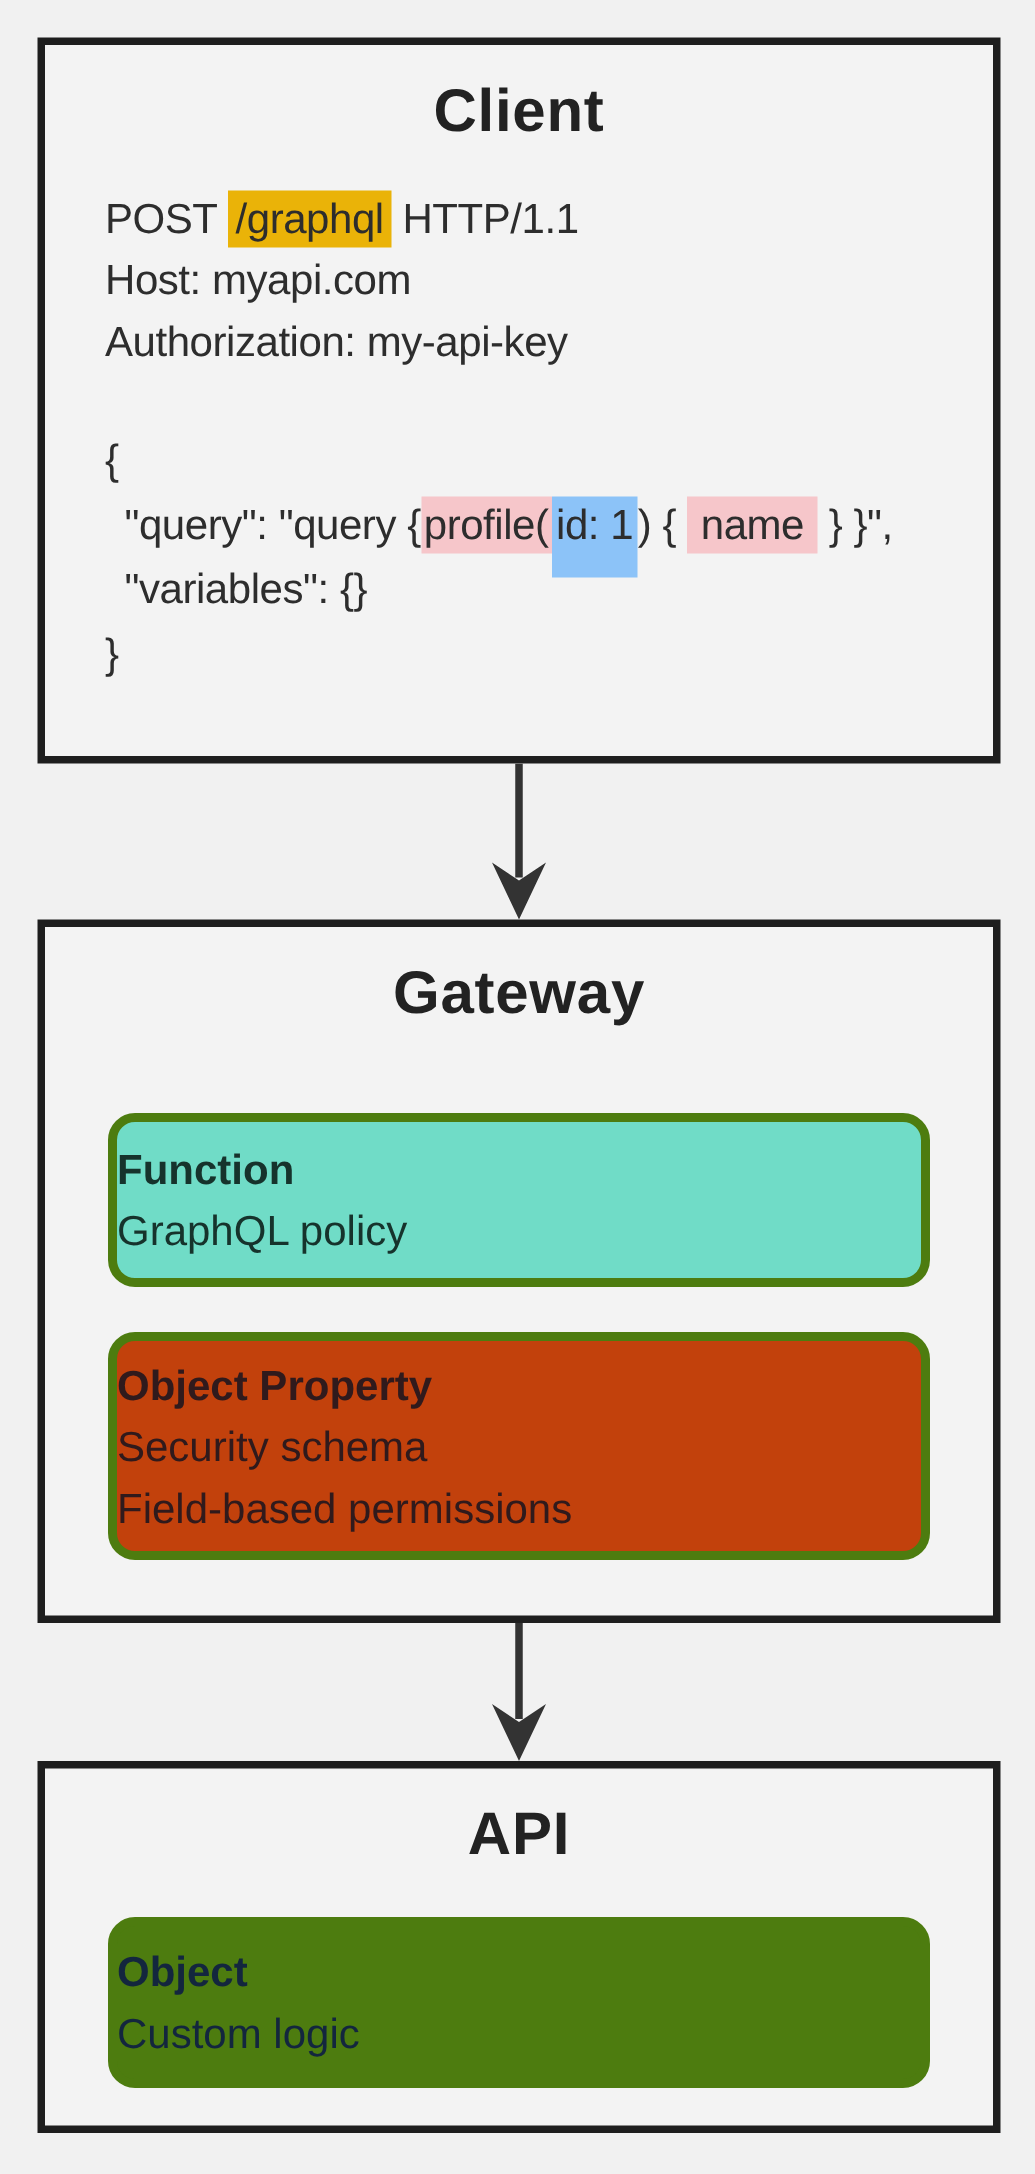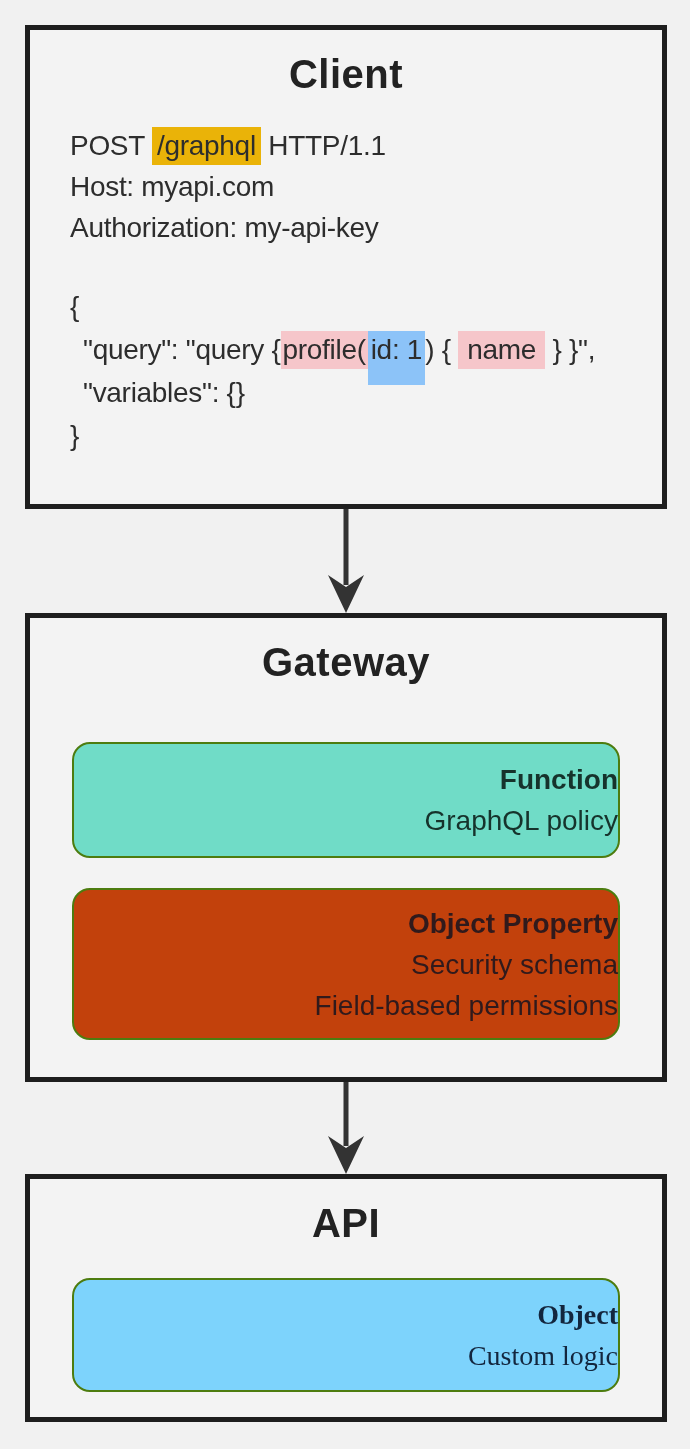--- a/index.html
+++ b/index.html
@@ -51,25 +51,25 @@
 
   .hl-teal { background: #eab308; padding: 3px 5px 4px 5px; }
   .hl-pink { background: #f6c6ca; padding: 3px 2px 4px 2px; margin-top: 48px; }
   .hl-pink-pad { background: #f6c6ca; padding: 3px 9px 4px 9px; }
   .hl-blue { background: #8cc3f8; padding: 3px 3px 20px 3px; }
 
   .card {
     position: absolute;
     left: 42px;
     width: 548px;
-    border: 2px solid #4d7c0f;
+    border: 6px solid #4d7c0f;
     border-radius: 18px;
     display: flex;
     flex-direction: column;
-    align-items: flex-end;
+    align-items: flex-start;
     justify-content: center;
     font-size: 28px;
     line-height: 41px;
     text-align: center;
   }
   .card-title { font-weight: bold; }
 
   #function-card {
     top: 124px;
     height: 116px;
@@ -78,23 +78,22 @@
   }
   #object-property-card {
     top: 270px;
     height: 152px;
     background: #c2410c;
     color: #301a1c;
   }
   #object-card {
     top: 99px;
     height: 114px;
-    background: #7dd3fc;
+    background: #4d7c0f;
     color: #13263e;
-    font-family: Liberation Serif, serif;
   }
 
   .flow-arrow {
     position: absolute;
     left: 326px;
     width: 40px;
   }
   #arrow-1 { top: 509px; height: 104px; }
   #arrow-2 { top: 1082px; height: 92px; }
 </style>

